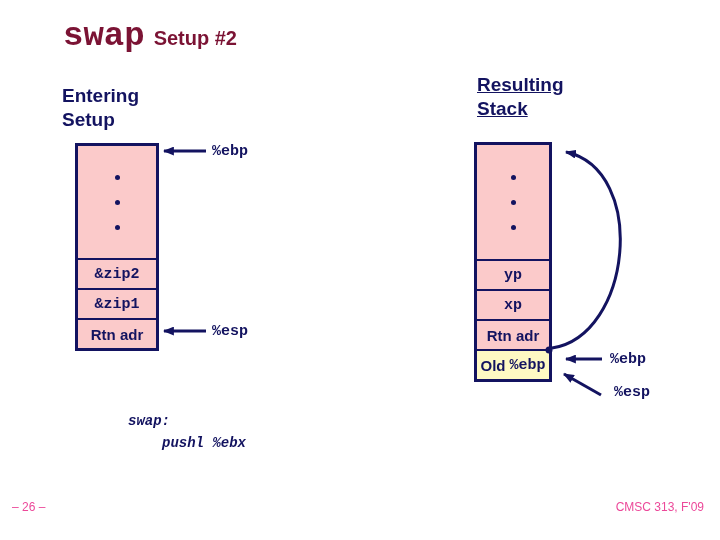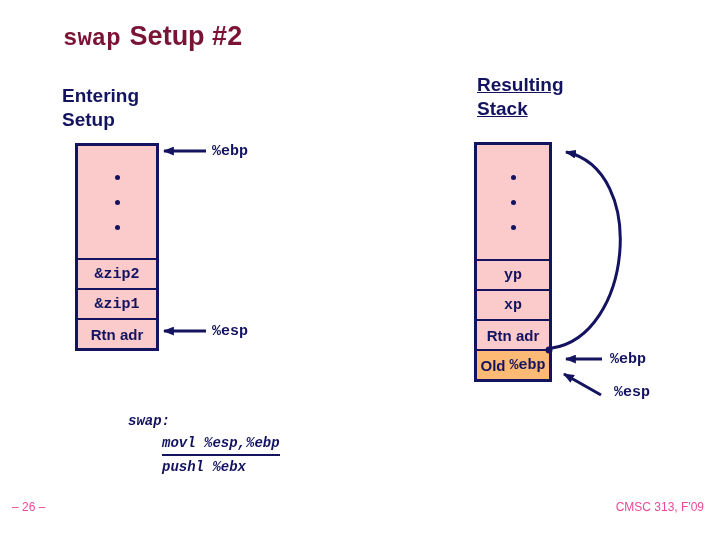--- a/index.html
+++ b/index.html
@@ -2,43 +2,43 @@
 <html><head>
 <meta charset="utf-8">
 <style>
   html,body{margin:0;padding:0;}
   .slide{
     position:relative;width:720px;height:540px;background:#ffffff;
     font-family:"Liberation Sans",sans-serif;overflow:hidden;
   }
   
   .title{position:absolute;left:63px;top:16px;margin:0;color:#7b1334;white-space:nowrap;}
-  .title-code{font-family:"Liberation Mono",monospace;font-weight:bold;font-size:24px;}
-  .title-rest{font-family:"Liberation Sans",sans-serif;font-weight:bold;font-size:27px;margin-left:9px;}
+  .title-code{font-family:"Liberation Mono",monospace;font-weight:bold;font-size:34px;}
+  .title-rest{font-family:"Liberation Sans",sans-serif;font-weight:bold;font-size:20px;margin-left:9px;}
   
   .stack-heading{
     position:absolute;color:#131360;font-weight:bold;font-size:19px;line-height:24px;
   }
   #h-left{left:62px;top:84px;width:110px;}
   #h-right{left:477px;top:73px;width:120px;text-decoration:underline;}
   
   .stack{position:absolute;border:3px solid #131360;background:#fbcaca;box-sizing:border-box;display:flex;flex-direction:column;}
   #stack-left{left:75px;top:143px;width:84px;height:208px;}
   #stack-right{left:474px;top:142px;width:78px;height:240px;}
   .cell{
     box-sizing:border-box;height:30px;border-top:2px solid #131360;
     display:flex;align-items:center;justify-content:center;
     color:#131360;font-weight:bold;font-size:15px;background:#fbcaca;
   }
   .cell.tall{border-top:none;flex-direction:column;justify-content:center;gap:20px;}
   #stack-left .cell.tall{height:112px;}
   #stack-right .cell.tall{height:114px;}
   .cell.mono{font-family:"Liberation Mono",monospace;}
   .cell.sans{font-family:"Liberation Sans",sans-serif;}
-  .cell.yellow{background:#fdba74;}
+  .cell.yellow{background:#fef9c3;}
   .cell .word{font-family:"Liberation Sans",sans-serif;margin-right:4px;}
   .cell .reg{font-family:"Liberation Mono",monospace;}
   .dot{width:5px;height:5px;border-radius:50%;background:#131360;}
   
   .reg-label{
     position:absolute;color:#131360;font-family:"Liberation Mono",monospace;
     font-weight:bold;font-size:15px;white-space:nowrap;
   }
   #lbl-ebp-left{left:212px;top:143px;}
   #lbl-esp-left{left:212px;top:323px;}
@@ -109,20 +109,19 @@
     <line x1="206" y1="151" x2="164" y2="151" stroke="#131360" stroke-width="3" marker-end="url(#ah)"></line>
     <line x1="206" y1="331" x2="164" y2="331" stroke="#131360" stroke-width="3" marker-end="url(#ah)"></line>
     <line x1="602" y1="359" x2="566" y2="359" stroke="#131360" stroke-width="3" marker-end="url(#ah)"></line>
     <line x1="601" y1="395" x2="564" y2="374" stroke="#131360" stroke-width="3" marker-end="url(#ah)"></line>
     <path d="M552,348 C632,336 648,170 566,152" fill="none" stroke="#131360" stroke-width="3" marker-end="url(#ah)"></path>
     <circle cx="549" cy="350" r="3.5" fill="#131360"></circle>
   </svg>
 
   <div class="code">
     <div class="code-line">swap:</div>
-    <div class="code-line indent underline">movl %esp,%ebp</div>
     <div class="code-line indent">pushl %ebx</div>
   </div>
 
   <div class="footer-text" id="footer-left">– 26 –</div>
   <div class="footer-text" id="footer-right">CMSC 313, F'09</div>
 
 </div>
 
 </body></html>

